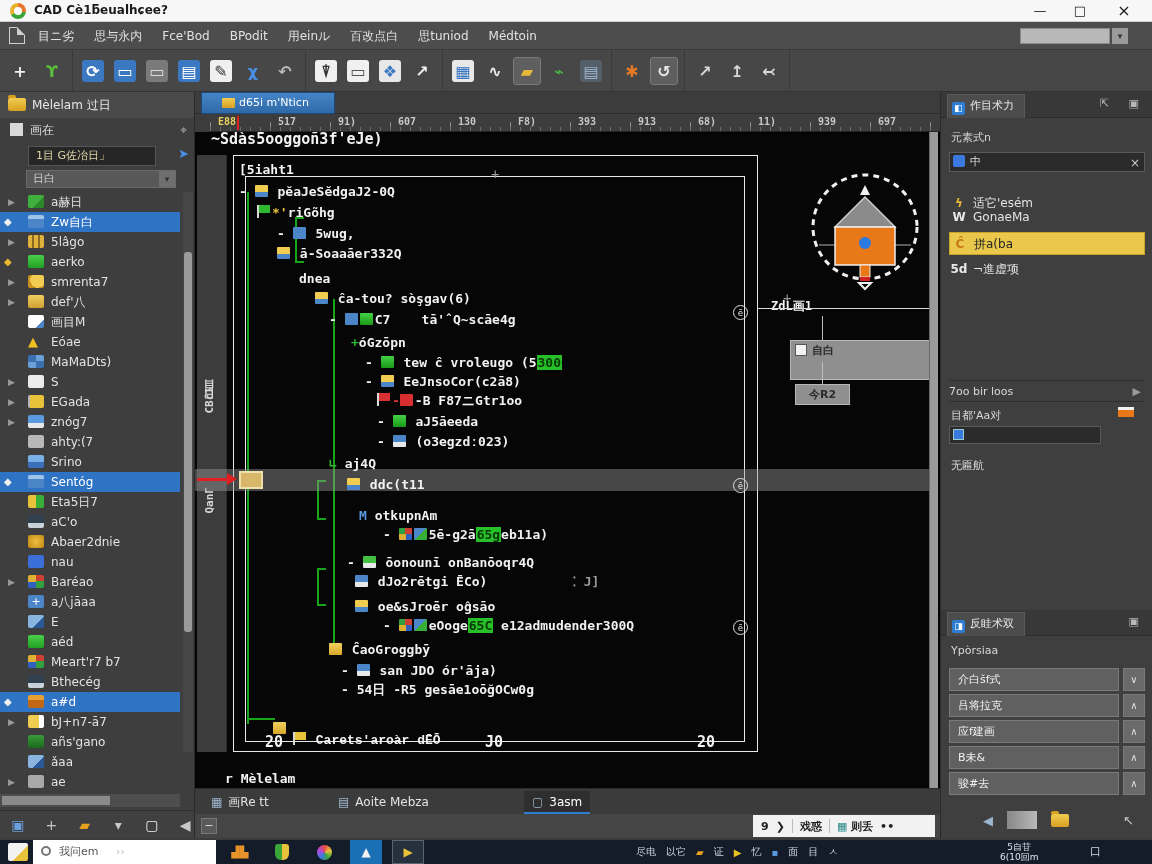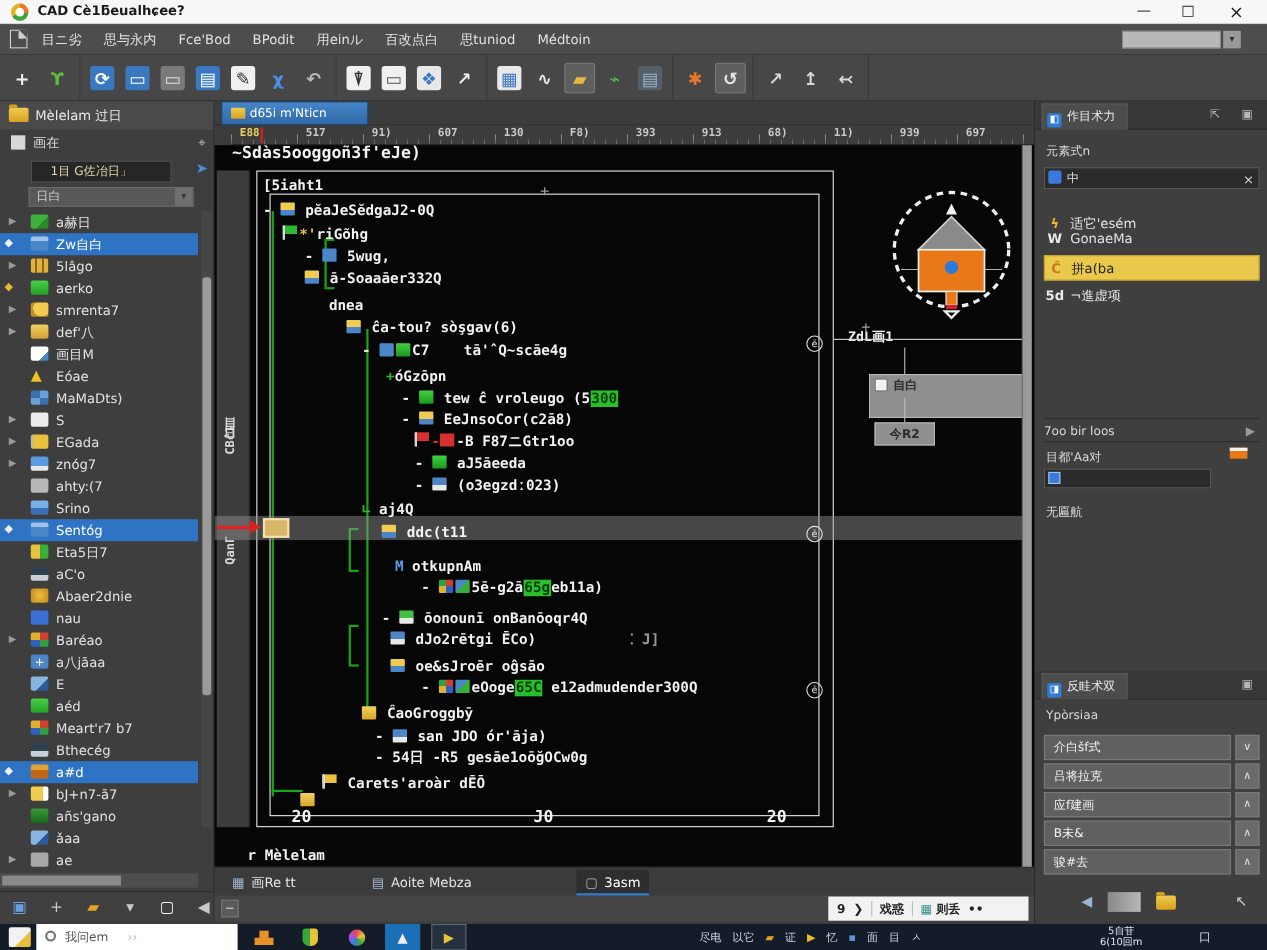--- a/index.html
+++ b/index.html
@@ -32,42 +32,42 @@
 .tb-glyph{display:flex;align-items:center;justify-content:center;width:22px;height:22px;border-radius:3px;font-weight:bold}
 
 
 #left-panel{position:absolute;left:0;top:92px;width:195px;height:746px;background:#3e3e3e;border-right:1px solid #2a2a2a;overflow:hidden}
 #lp-header{position:absolute;left:0;top:0;width:195px;height:26px;background:#4a4a4a;color:#e8e8e8;font-size:12px;line-height:26px}
 .folder-glyph{display:inline-block;width:18px;height:13px;background:linear-gradient(180deg,#f0cc50,#d8a020);border-radius:2px;position:relative;vertical-align:middle;margin:0 6px 2px 8px}
 .folder-glyph::before{content:"";position:absolute;left:0;top:-3px;width:8px;height:3px;background:#d8a020;border-radius:2px 2px 0 0}
 #lp-row2{position:absolute;left:0;top:26px;width:195px;height:24px;color:#dcdcdc;line-height:24px}
 #lp-row2 .sq{display:inline-block;width:13px;height:13px;background:#d8d8d8;margin:0 7px 2px 10px;vertical-align:middle}
 #lp-pin{position:absolute;right:8px;top:0;color:#aaa}
-#lp-search{position:absolute;left:28px;top:54px;width:128px;height:20px;background:#262626;border:1px solid #555;color:#e0d6a8;font-size:11px;line-height:18px;padding-left:17px}
+#lp-search{position:absolute;left:28px;top:54px;width:128px;height:20px;background:#262626;border:1px solid #555;color:#e0d6a8;font-size:11px;line-height:18px;padding-left:7px}
 #lp-search-cursor{position:absolute;left:178px;top:54px;color:#4a90e8;font-size:13px}
 #lp-filter{position:absolute;left:26px;top:78px;width:150px;height:18px;background:#585858;border:1px solid #6a6a6a;color:#cfcfcf;font-size:11px;line-height:16px;padding-left:6px}
 #lp-filter .dd{position:absolute;right:0;top:0;width:16px;height:16px;background:#6f6f6f;color:#333;text-align:center;font-size:9px;line-height:16px}
 #lp-tree{position:absolute;left:0;top:100px;width:180px;height:600px;overflow:hidden}
 .tree-item{position:relative;height:20px;line-height:20px;color:#e3e3e3;font-size:12px;white-space:nowrap}
 .tree-item.sel{background:#2f74c4;color:#fff}
 .tree-item .arr{position:absolute;left:8px;top:0;color:#9a9a9a;font-size:9px}
 .tree-item .mark{position:absolute;left:4px;top:0;font-size:10px}
 .ti{display:inline-block;width:16px;height:13px;border-radius:2px;vertical-align:middle;margin:0 7px 2px 28px}
 .ti.warn{background:transparent!important;color:#f0c020;font-size:13px;line-height:13px}
 #lp-vscroll{position:absolute;right:1px;top:100px;width:10px;height:560px;background:#474747}
 #lp-vscroll .thumb{position:absolute;left:1px;top:60px;width:8px;height:380px;background:#9a9a9a;border-radius:3px}
 #lp-hscroll{position:absolute;left:0;top:702px;width:180px;height:13px;background:#4e4e4e}
 #lp-hscroll .thumb{position:absolute;left:2px;top:2px;width:108px;height:9px;background:#8a8a8a}
 #lp-tools{position:absolute;left:0;top:718px;width:195px;height:28px;background:#404040;border-top:1px solid #2e2e2e;display:flex;align-items:center;gap:14px;padding-left:8px}
 .lp-tool{width:22px;height:20px;display:flex;align-items:center;justify-content:center;font-size:14px}
 
 
 #canvas{position:absolute;left:195px;top:92px;width:745px;height:746px;background:#3c3c3c}
 #cv-tabrow{position:absolute;left:0;top:0;width:745px;height:22px;background:#3c3c3c;border-bottom:1px solid #2e2e2e}
-#cv-tab{position:absolute;left:6px;top:0;width:134px;height:22px;background:linear-gradient(180deg,#4585c8,#2f6aa8);border:1px solid #1e4a7a;color:#fff;font-size:11px;line-height:20px;padding-left:8px;white-space:nowrap}
+#cv-tab{position:absolute;left:6px;top:0;width:134px;height:22px;background:linear-gradient(180deg,#4585c8,#2f6aa8);border:1px solid #1e4a7a;color:#fff;font-size:11px;line-height:20px;padding-left:20px;white-space:nowrap}
 #cv-tab .fg{display:inline-block;width:13px;height:10px;background:linear-gradient(180deg,#f0cc50,#d8a020);border-radius:1px;margin-right:4px;vertical-align:middle}
 #cv-ruler{position:absolute;left:15px;top:22px;width:730px;height:18px;background:#3d3d3d;border-bottom:1px solid #252525;
  background-image:repeating-linear-gradient(90deg,#6a6a6a 0 1px,transparent 1px 10px),repeating-linear-gradient(90deg,#8a8a8a 0 1px,transparent 1px 60px);
  background-size:100% 5px,100% 10px;background-position:0 13px,0 8px;background-repeat:no-repeat}
 .ruler-num{position:absolute;top:2px;font-family:"DejaVu Sans Mono",monospace;font-size:10px;font-weight:bold;color:#c8c8c8}
 #ruler-red-tick{position:absolute;left:27px;top:2px;width:2px;height:14px;background:#e02020}
 #drawing{position:absolute;left:0;top:40px;width:745px;height:656px;background:#060606;overflow:hidden}
 #cv-vruler{position:absolute;left:2px;top:23px;width:30px;height:597px;background:#3c3c3c;border-right:1px solid #2a2a2a}
 .vlab{position:absolute;left:6px;writing-mode:vertical-rl;transform:rotate(180deg);color:#d8d8d8;font-family:"DejaVu Sans Mono",monospace;font-size:11px;font-weight:bold}
 .frame{position:absolute;border:1px solid #e8e8e8}
@@ -349,21 +349,21 @@
         <div class="cline" style="left: 164px; top: 376px; position: absolute;"><span style="color: rgb(90, 154, 224);">M</span><span> otkupnAm</span></div>
         <div class="cline" style="left: 188px; top: 395px; position: absolute;"><span>- </span><span class="ci" style="background: conic-gradient(rgb(208, 64, 48) 0deg, rgb(208, 64, 48) 25%, rgb(48, 96, 192) 0deg, rgb(48, 96, 192) 50%, rgb(224, 176, 48) 0deg, rgb(224, 176, 48) 75%, rgb(48, 160, 64) 0deg); margin-right: 2px;"></span><span class="ci" style="background: linear-gradient(135deg, rgb(74, 134, 200) 50%, rgb(56, 176, 56) 50%); margin-right: 2px;"></span><span>5ē-g2ā</span><span class="hl">65g</span><span>eb11a)</span></div>
         <div class="cline" style="left: 152px; top: 423px; position: absolute;"><span>- </span><span class="ci" style="background: linear-gradient(rgb(68, 192, 68) 55%, rgb(232, 232, 232) 55%); margin-right: 2px;"></span><span> ōonounī onBanōoqr4Q</span></div>
         <div class="cline" style="left: 160px; top: 442px; position: absolute;"><span class="ci" style="background: linear-gradient(rgb(74, 134, 200) 55%, rgb(232, 232, 232) 55%); margin-right: 2px;"></span><span> dJo2rētgi ĒCo)</span></div>
         <div class="cline" style="left: 378px; top: 442px; position: absolute;"><span style="color: rgb(153, 153, 153);">⁚ J]</span></div>
         <div class="cline" style="left: 160px; top: 467px; position: absolute;"><span class="ci" style="background: linear-gradient(rgb(240, 204, 80) 55%, rgb(74, 134, 200) 55%); margin-right: 2px;"></span><span> oe&amp;sJroēr oĝsāo</span></div>
         <div class="cline" style="left: 188px; top: 486px; position: absolute;"><span>- </span><span class="ci" style="background: conic-gradient(rgb(208, 64, 48) 0deg, rgb(208, 64, 48) 25%, rgb(48, 96, 192) 0deg, rgb(48, 96, 192) 50%, rgb(224, 176, 48) 0deg, rgb(224, 176, 48) 75%, rgb(48, 160, 64) 0deg); margin-right: 2px;"></span><span class="ci" style="background: linear-gradient(135deg, rgb(74, 134, 200) 50%, rgb(56, 176, 56) 50%); margin-right: 2px;"></span><span>eОogе</span><span class="hl">65С</span><span> e12admudender300Q</span></div>
         <div class="cline" style="left: 134px; top: 510px; position: absolute;"><span class="ci" style="background: linear-gradient(rgb(240, 208, 96), rgb(216, 168, 40)); margin-right: 2px;"></span><span> ĈaoGroggbȳ</span></div>
         <div class="cline" style="left: 146px; top: 531px; position: absolute;"><span>- </span><span class="ci" style="background: linear-gradient(rgb(74, 134, 200) 55%, rgb(232, 232, 232) 55%); margin-right: 2px;"></span><span> san JDО ór'āja)</span></div>
         <div class="cline" style="left: 146px; top: 550px; position: absolute;"><span>- 54日 -R5 gesāe1oōğOСw0g</span></div>
-        <div class="cline" style="left: 98px; top: 572px; position: absolute;"><span class="cflag" style="background: linear-gradient(90deg, rgb(216, 216, 216) 0px, rgb(216, 216, 216) 2px, transparent 2px), linear-gradient(rgb(232, 194, 58) 0px, rgb(232, 194, 58) 8px, transparent 8px);"></span><span> Carets'aroàr dĒŌ</span></div>
+        <div class="cline" style="left: 98px; top: 600px; position: absolute; font-family: Liberation Mono, monospace;"><span class="cflag" style="background: linear-gradient(90deg, rgb(216, 216, 216) 0px, rgb(216, 216, 216) 2px, transparent 2px), linear-gradient(rgb(232, 194, 58) 0px, rgb(232, 194, 58) 8px, transparent 8px);"></span><span> Carets'aroàr dĒŌ</span></div>
         <div class="cline" style="left: 78px; top: 589px; position: absolute;"><span class="ci" style="background: linear-gradient(rgb(240, 208, 96), rgb(216, 168, 40)); margin-right: 2px;"></span></div>
         <div class="cmark" style="left: 538px; top: 173px; width: 15px; height: 15px; position: absolute;">ē</div>
         <div class="cmark" style="left: 538px; top: 346px; width: 15px; height: 15px; position: absolute;">ē</div>
         <div class="cmark" style="left: 538px; top: 488px; width: 15px; height: 15px; position: absolute;">ē</div>
         <div class="crosshair" style="left: 296px; top: 34px; position: absolute;">+</div>
         <div class="crosshair" style="left: 588px; top: 158px; position: absolute;">+</div>
         <div class="axis-num" style="left: 70px; top: 601px; position: absolute;">20</div>
         <div class="axis-num" style="left: 290px; top: 601px; position: absolute;">J0</div>
         <div class="axis-num" style="left: 502px; top: 601px; position: absolute;">20</div>
         <div class="cline" style="left: 30px; top: 639px; position: absolute;">r Mèlelam</div>

